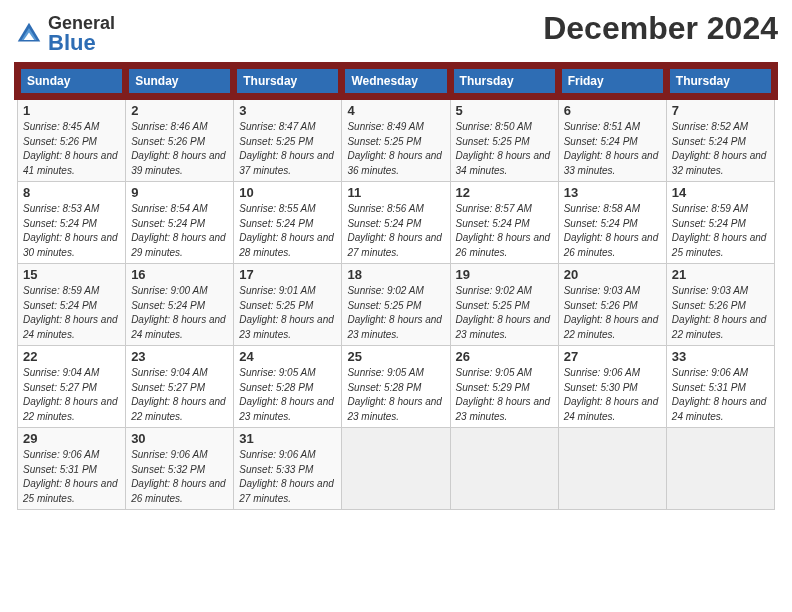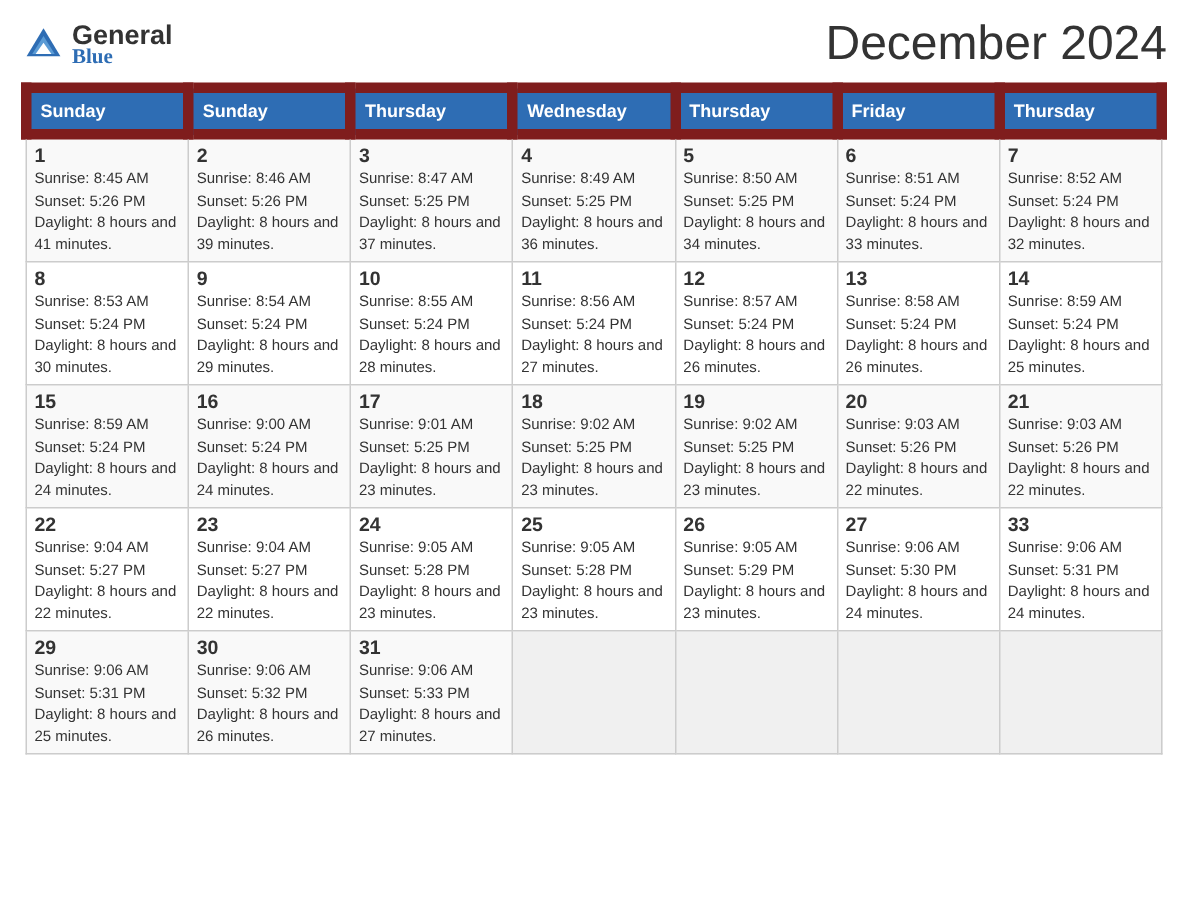--- a/index.html
+++ b/index.html
@@ -30,36 +30,35 @@
       display: flex;
       flex-direction: column;
       line-height: 1;
     }
     .logo-general {
       font-size: 18px;
       font-weight: bold;
       color: #333;
     }
     .logo-blue {
-      font-size: 14px;
+      font-size: 22px;
       font-weight: bold;
       color: #2e6db4;
-      font-family: Liberation Serif, serif;
     }
     .logo-icon {
       width: 30px;
       height: 30px;
       margin-right: 4px;
     }
     .title-section {
       text-align: right;
     }
     .month-title {
       font-size: 32px;
-      font-weight: normal;
+      font-weight: bold;
       color: #333;
     }
     .location {
       font-size: 15px;
       color: #555;
     }
     .calendar {
       width: 100%;
       border-collapse: collapse;
       font-size: 10.5px;
@@ -91,20 +90,21 @@
       font-size: 13px;
       font-weight: bold;
       color: #333;
       display: block;
       margin-bottom: 2px;
     }
     .day-detail {
       color: #333;
       font-size: 10px;
       line-height: 1.45;
+      font-style: italic;
     }
     .empty-cell {
       background: #f0f0f0 !important;
     }
     .last-row td {
       height: 70px;
     }
   </style>
 </head>
 <body>

